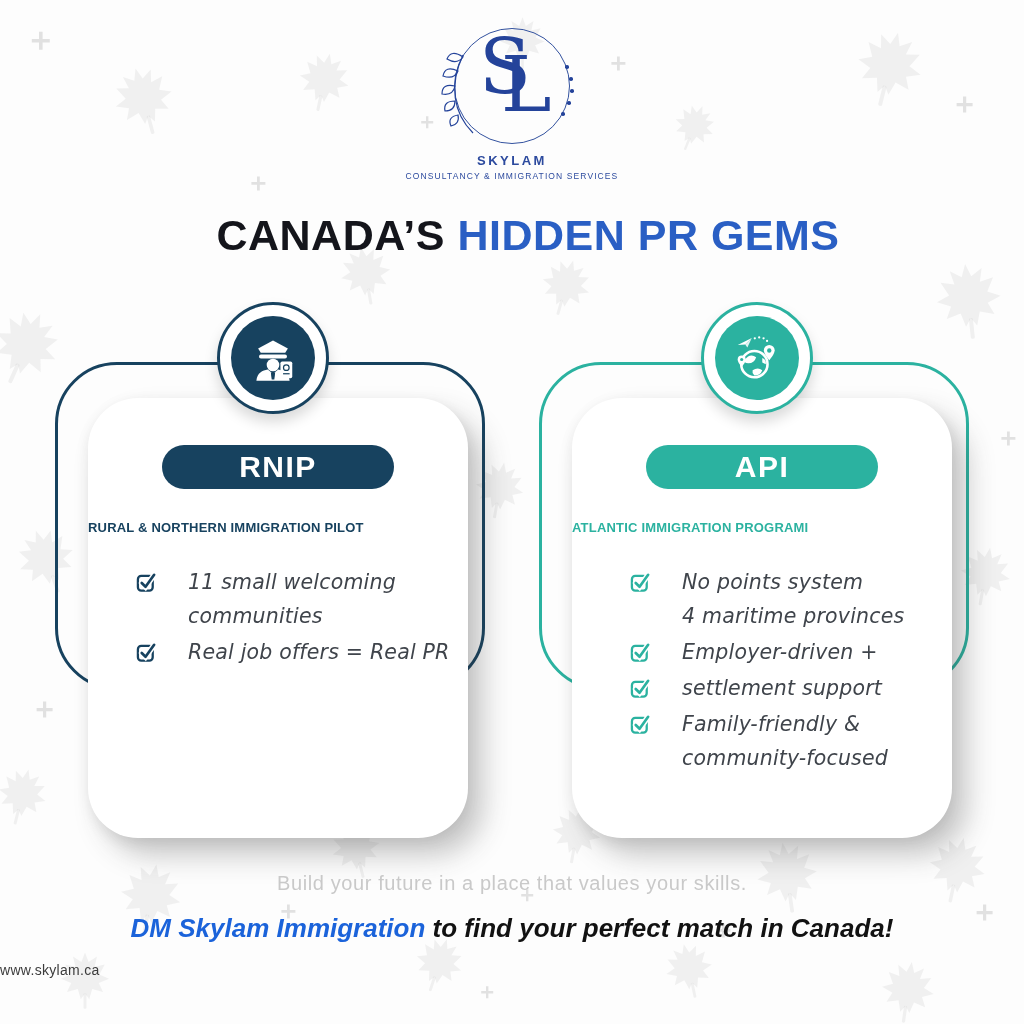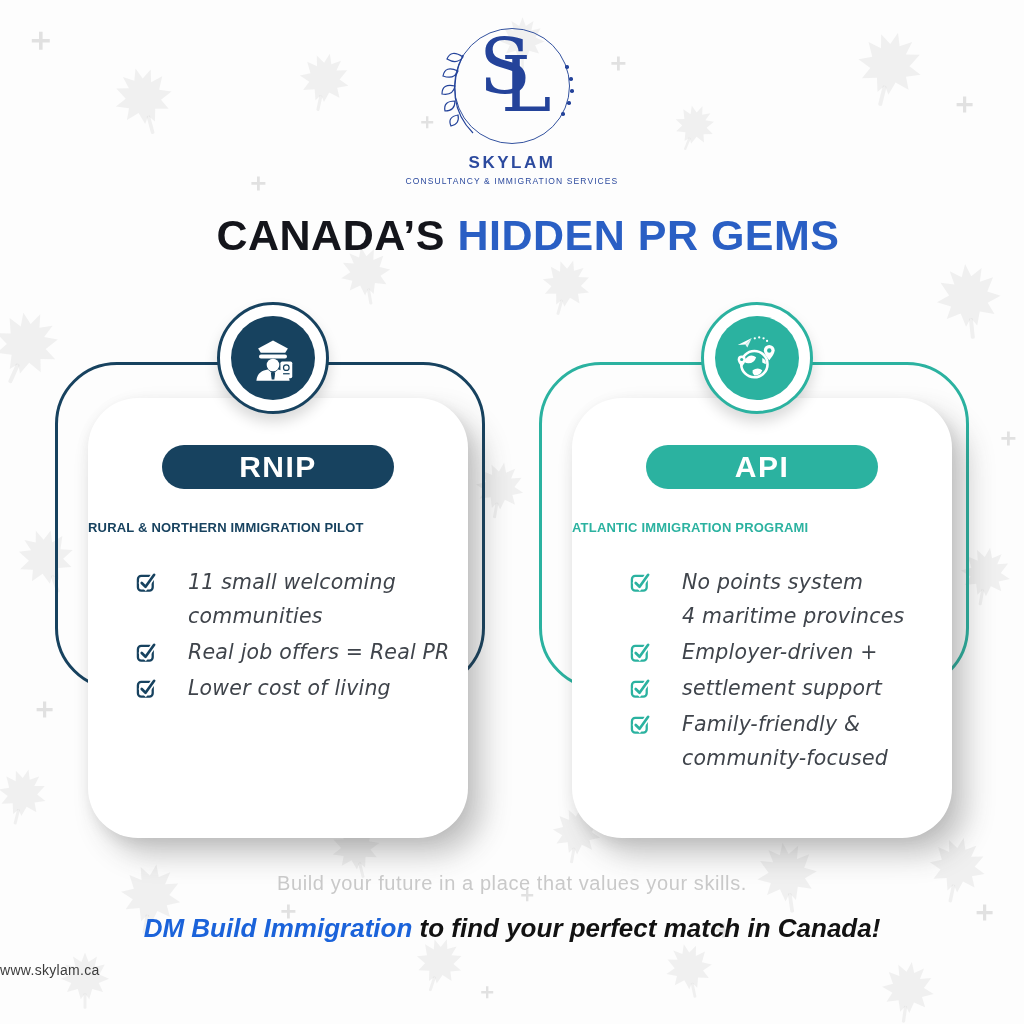--- a/index.html
+++ b/index.html
@@ -13,21 +13,21 @@
   .bg-pattern .plus{fill:#9a9a9a;fill-opacity:.28;}
 
   
   .logo{position:absolute;left:0;right:0;top:28px;text-align:center;color:#2c4a9e;z-index:2;}
   .logo-circle{position:relative;margin:0 auto;width:114px;height:114px;border:1.5px solid #33529f;border-radius:50%;}
   .mono{position:absolute;font-family:"DejaVu Serif","Liberation Serif",serif;line-height:1;color:#24439a;}
   .mono-s{left:24px;top:0px;font-size:76px;}
   .mono-l{left:46px;top:18px;font-size:76px;}
   .laurel{position:absolute;left:-18px;top:14px;}
   .logo-dot{position:absolute;width:3.5px;height:3.5px;border-radius:50%;background:#24439a;}
-  .logo-name{margin-top:9px;font-size:17px;font-weight:700;letter-spacing:2.5px;}
+  .logo-name{margin-top:9px;font-size:13px;font-weight:700;letter-spacing:2.5px;}
   .logo-tagline{margin-top:3px;font-size:8.5px;font-weight:400;letter-spacing:1.1px;}
 
   
   .title{position:absolute;top:211px;left:0;right:0;text-align:center;z-index:2;
     font-size:43px;font-weight:900;letter-spacing:.5px;color:#14151b;padding-left:32px;}
   .title .blue{color:#2a5fc4;}
 
   
   .card{position:absolute;top:302px;width:430px;height:560px;z-index:1;}
   .card-rnip{left:55px;--c:#17425f;}
@@ -259,32 +259,20 @@
             <svg width="21" height="22" viewBox="0 0 22 22">
                 <rect x="2" y="4.5" width="15.5" height="15.5" rx="3.5" fill="none" stroke="currentColor" stroke-width="2.4"></rect>
                 <polyline points="6,12 10,16 19,3.5" fill="none" stroke="#fff" stroke-width="6" stroke-linecap="round"></polyline>
                 <polyline points="6,12 10,16 19,3.5" fill="none" stroke="currentColor" stroke-width="2.8" stroke-linecap="round" stroke-linejoin="round"></polyline>
               </svg>
           </span>
           <div class="lines">
             <div>Real job offers = Real PR</div>
           </div>
         </li>
-        <li>
-          <span class="bullet-check">
-            <svg width="21" height="22" viewBox="0 0 22 22">
-                <rect x="2" y="4.5" width="15.5" height="15.5" rx="3.5" fill="none" stroke="currentColor" stroke-width="2.4"></rect>
-                <polyline points="6,12 10,16 19,3.5" fill="none" stroke="#fff" stroke-width="6" stroke-linecap="round"></polyline>
-                <polyline points="6,12 10,16 19,3.5" fill="none" stroke="currentColor" stroke-width="2.8" stroke-linecap="round" stroke-linejoin="round"></polyline>
-              </svg>
-          </span>
-          <div class="lines">
-            <div>Lower cost of living</div>
-          </div>
-        </li>
       </ul>
     </div>
   </section>
 
   <section class="card card-aip">
     <div class="card-border"></div>
     <div class="icon-badge">
       <div class="icon-inner">
         <svg width="56" height="56" viewBox="0 0 64 64">
           <circle cx="29" cy="39" r="15" fill="none" stroke="#fff" stroke-width="3"></circle>
@@ -357,17 +345,17 @@
             <div>Family-friendly &amp;</div>
             <div>community-focused</div>
           </div>
         </li>
       </ul>
     </div>
   </section>
 
   <div class="muted-line">Build your future in a place that values your skills.</div>
   <div class="cta-line">
-    <span class="blue">DM Build Immigration</span><span> to find your perfect match in Canada!</span>
+    <span class="blue">DM Skylam Immigration</span><span> to find your perfect match in Canada!</span>
   </div>
   <div class="website">www.skylam.ca</div>
 
 </div>
 
 </body></html>

